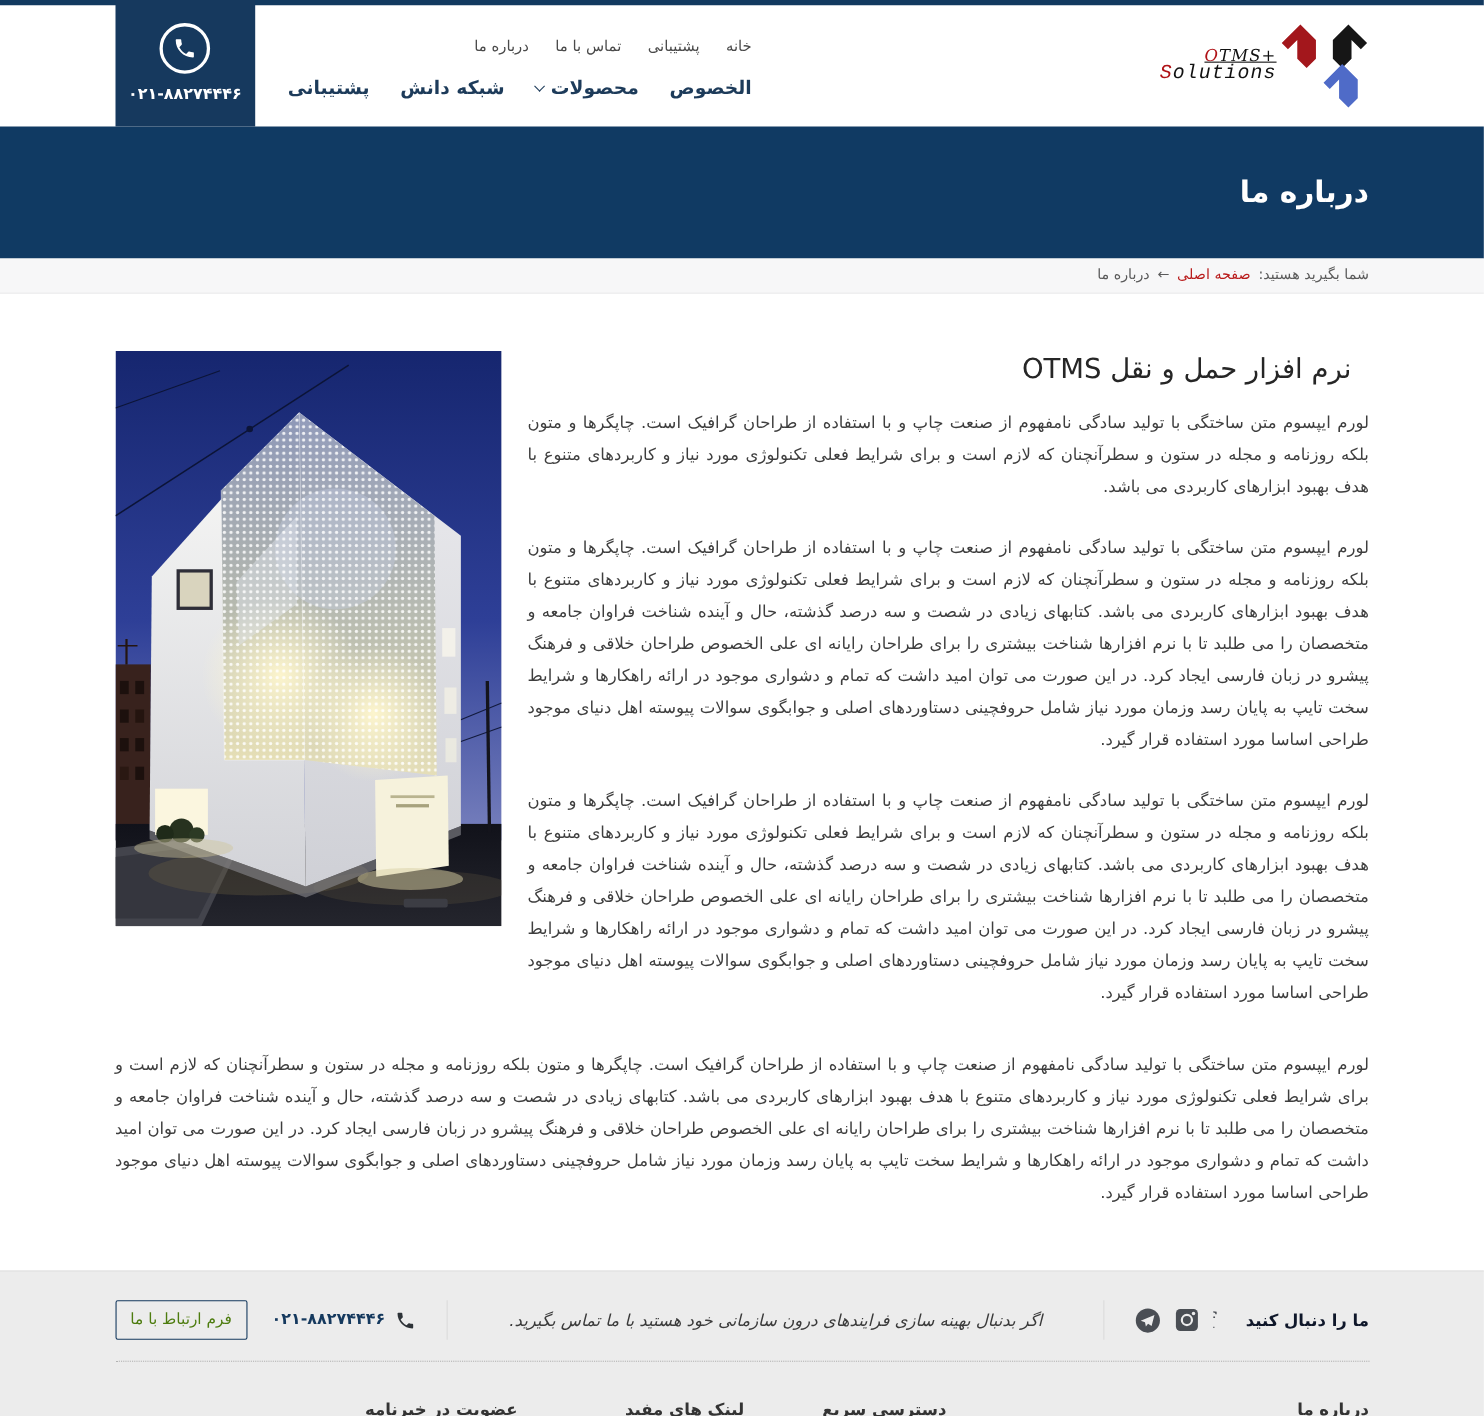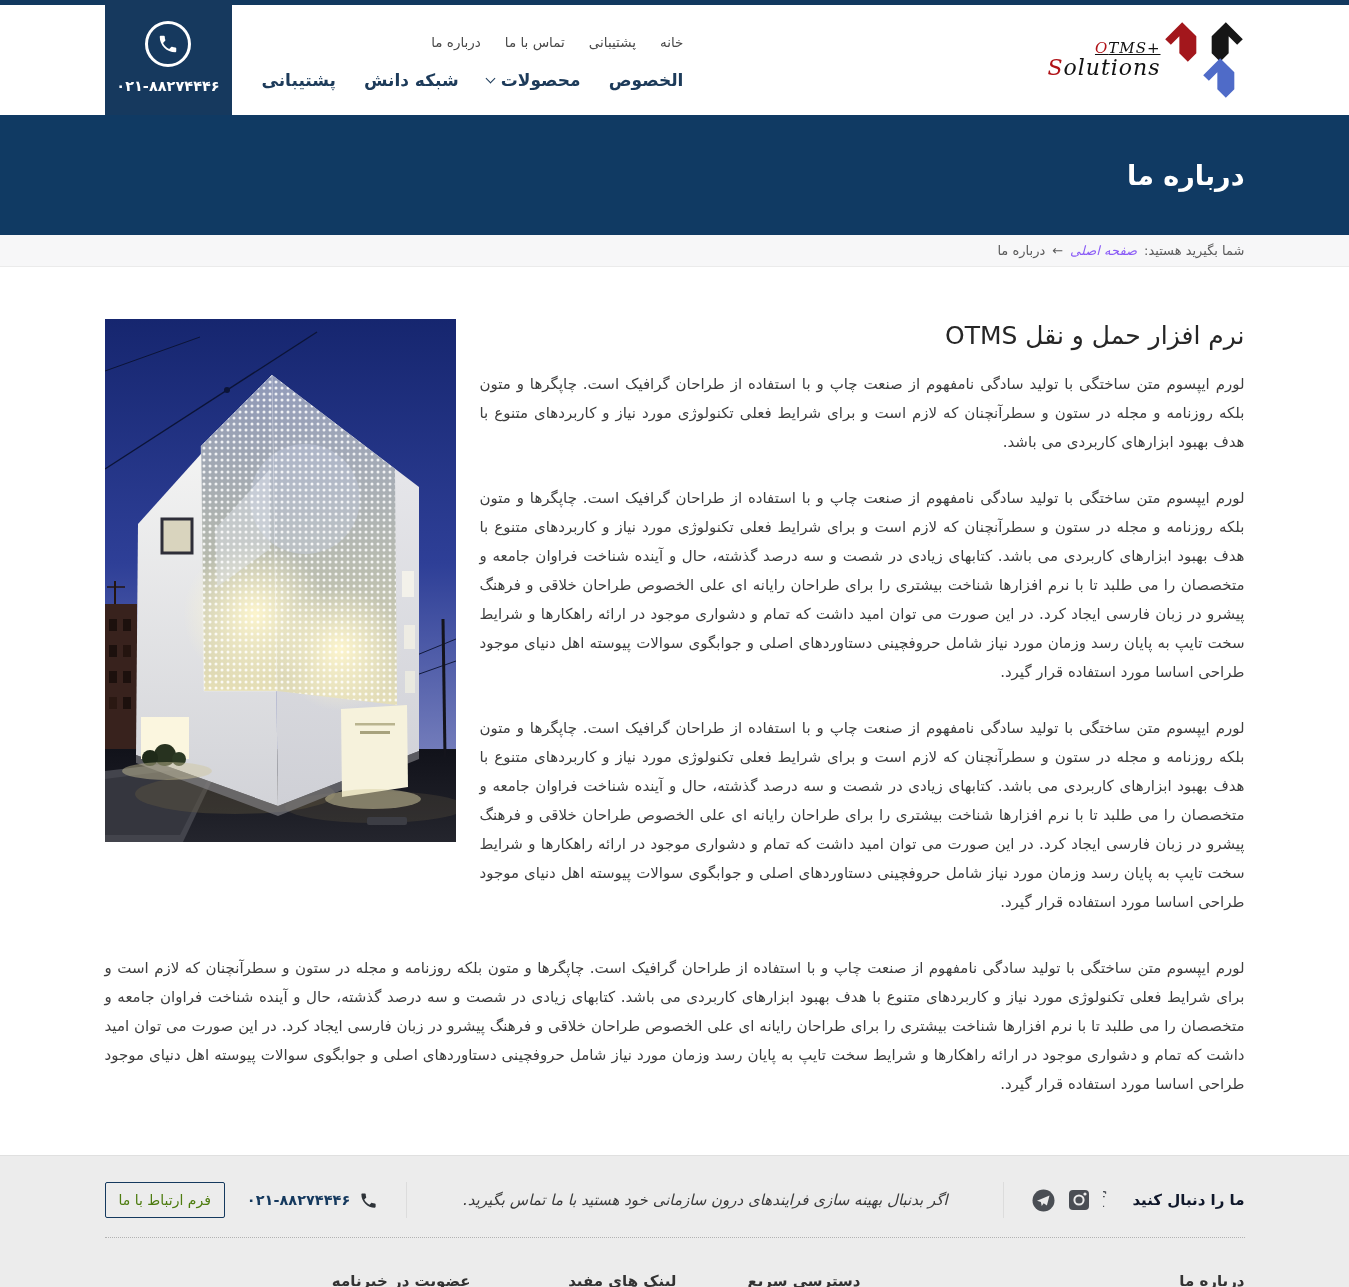--- a/index.html
+++ b/index.html
@@ -15,21 +15,21 @@
   
   .top-line { height:5px; background:#12395f; }
 
   
   .site-header { height:110px; background:#fff; }
   .header-inner { display:flex; align-items:center; height:110px; }
 
   .logo { display:flex; align-items:center; gap:4px; direction:ltr; margin-right:2px; }
   .logo-text { text-align:right; font-family:"DejaVu Serif", serif; font-style:italic; line-height:1.05; }
   .logo-l1 { font-size:15px; color:#111; letter-spacing:1px;text-decoration:underline; }
-  .logo-l2 { font-size:22px; color:#111; letter-spacing:1px; }
+  .logo-l2 { font-size:18px; color:#111; letter-spacing:1px;font-family:Liberation Mono, monospace; }
   .logo-red { color:#b01217; }
 
   .nav-block { margin-right:auto; margin-left:30px; display:flex; flex-direction:column; gap:20px; padding-top:4px; }
   .utility-nav { display:flex; gap:24px; font-size:13.5px; color:#4a4a4a; }
   .utility-nav .nav-item { cursor:pointer; }
   .main-nav { display:flex; gap:28px; align-items:center; font-size:17px; font-weight:bold; color:#1d3b5a; }
   .main-nav .nav-item { cursor:pointer; display:flex; align-items:center; gap:7px; }
   .chev { width:7px; height:7px; border-left:1.6px solid #1d3b5a; border-bottom:1.6px solid #1d3b5a; transform:rotate(-45deg); margin-top:-4px; }
 
   .phone-box {
@@ -40,28 +40,28 @@
   .phone-circle { width:46px; height:46px; border:3px solid #fff; border-radius:50%; display:flex; align-items:center; justify-content:center; }
   .phone-number { font-size:14.5px; font-weight:bold; letter-spacing:.5px; direction:ltr; }
 
   
   .banner { background:#103a63; height:120px; display:flex; align-items:center; }
   .banner-title { color:#fff; font-size:27px; font-weight:bold; margin:0; }
 
   
   .breadcrumb-bar { background:#f7f7f8; border-bottom:1px solid #ebebeb; padding:8px 0; }
   .breadcrumb { display:flex; gap:7px; font-size:13px; color:#5a5a5a; align-items:center; }
-  .breadcrumb .crumb-home { color:#8b5cf6; cursor:pointer;font-style:italic; }
+  .breadcrumb .crumb-home { color:#b91c1c; cursor:pointer; }
 
   
   .main-section { padding-top:52px; }
   .content-row { display:flex; gap:24px; }
   .text-col { flex:1; min-width:0; }
   .image-col { flex:0 0 351px; width:351px; }
-  .page-heading { font-size:25px; font-weight:normal; color:#262626; margin:2px 0 20px; }
+  .page-heading { font-size:25px; font-weight:normal; color:#262626; margin:2px 16px 20px; }
   .text-col p { font-size:15px; line-height:29px; color:#3e3e3e; text-align:justify; margin:0 0 27px; }
   .full-para { font-size:15px; line-height:29px; color:#3e3e3e; text-align:justify; margin:10px 0 0; padding-bottom:56px; }
 
   
   .site-footer { background:#ececec; border-top:1px solid #e0e0e0; padding:26px 0 16px; }
   .contact-strip { display:flex; align-items:center; }
   .follow-block { display:flex; align-items:center; gap:15px; }
   .follow-label { color:#0f172a; font-weight:bold; font-size:15px; }
   .social { display:flex; align-items:center; gap:13px; }
   .social-btn { cursor:pointer; display:flex; align-items:center; }

